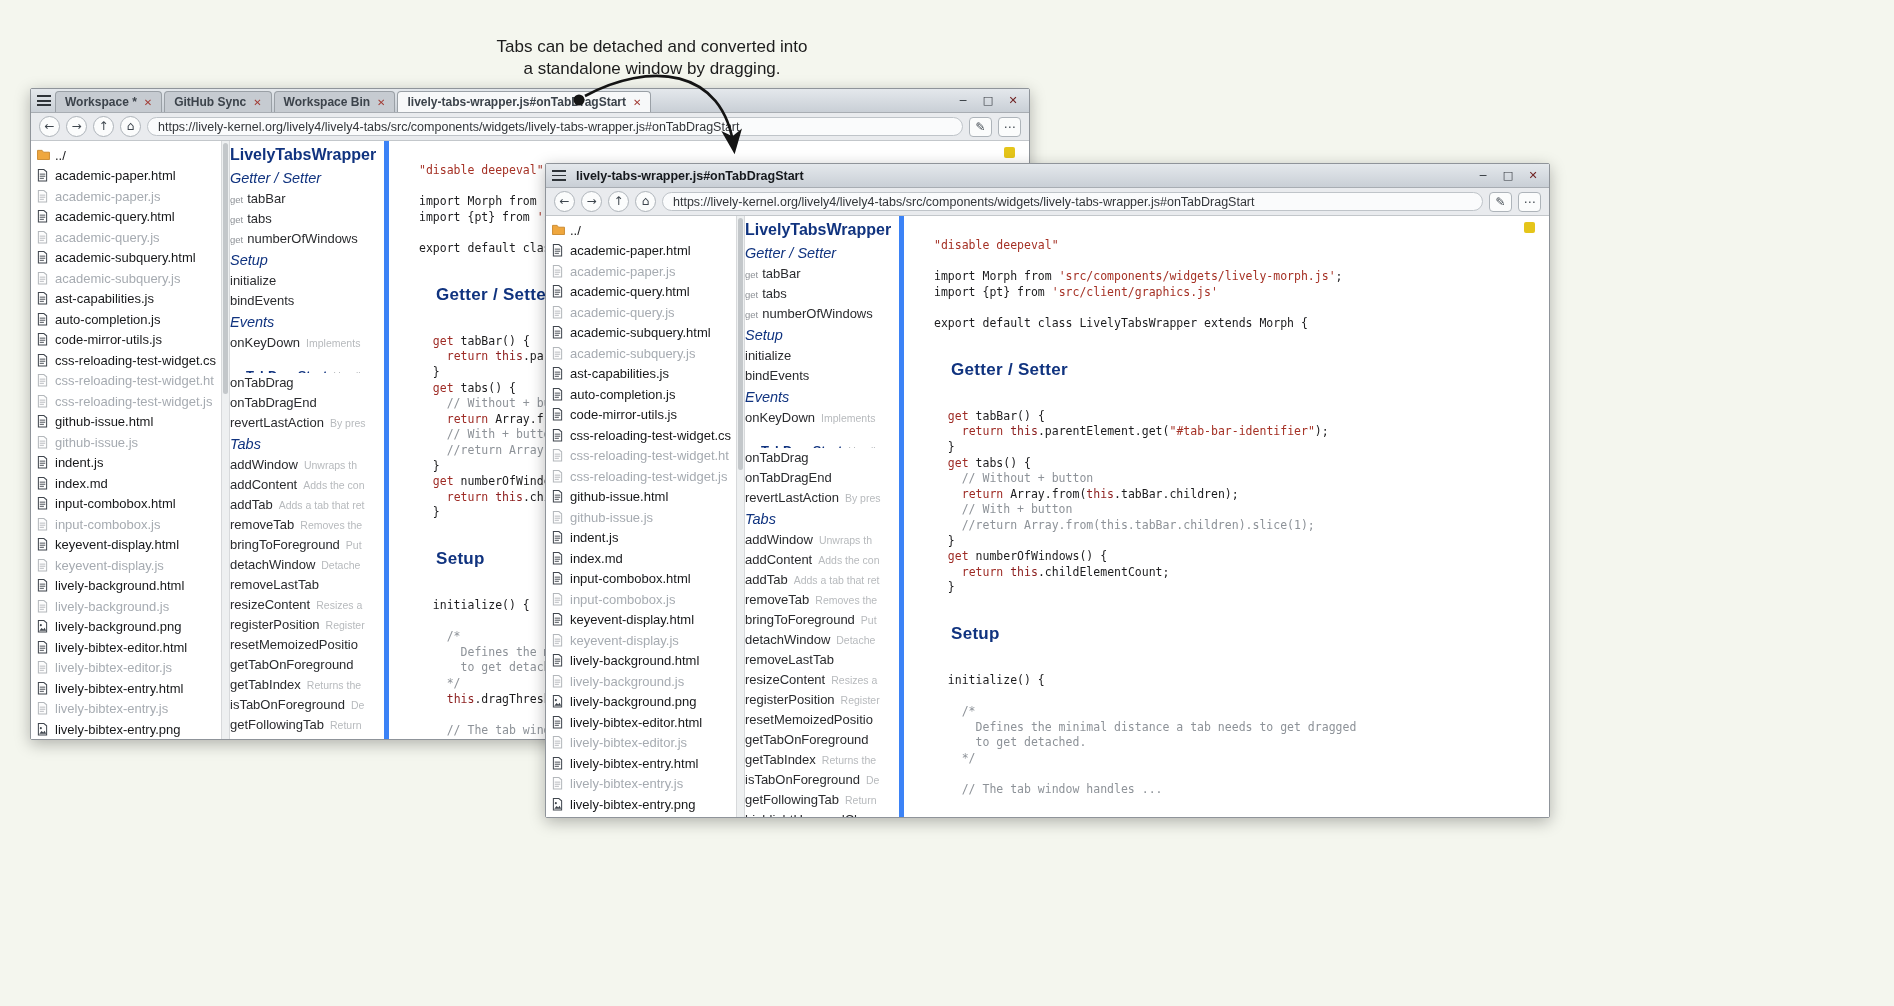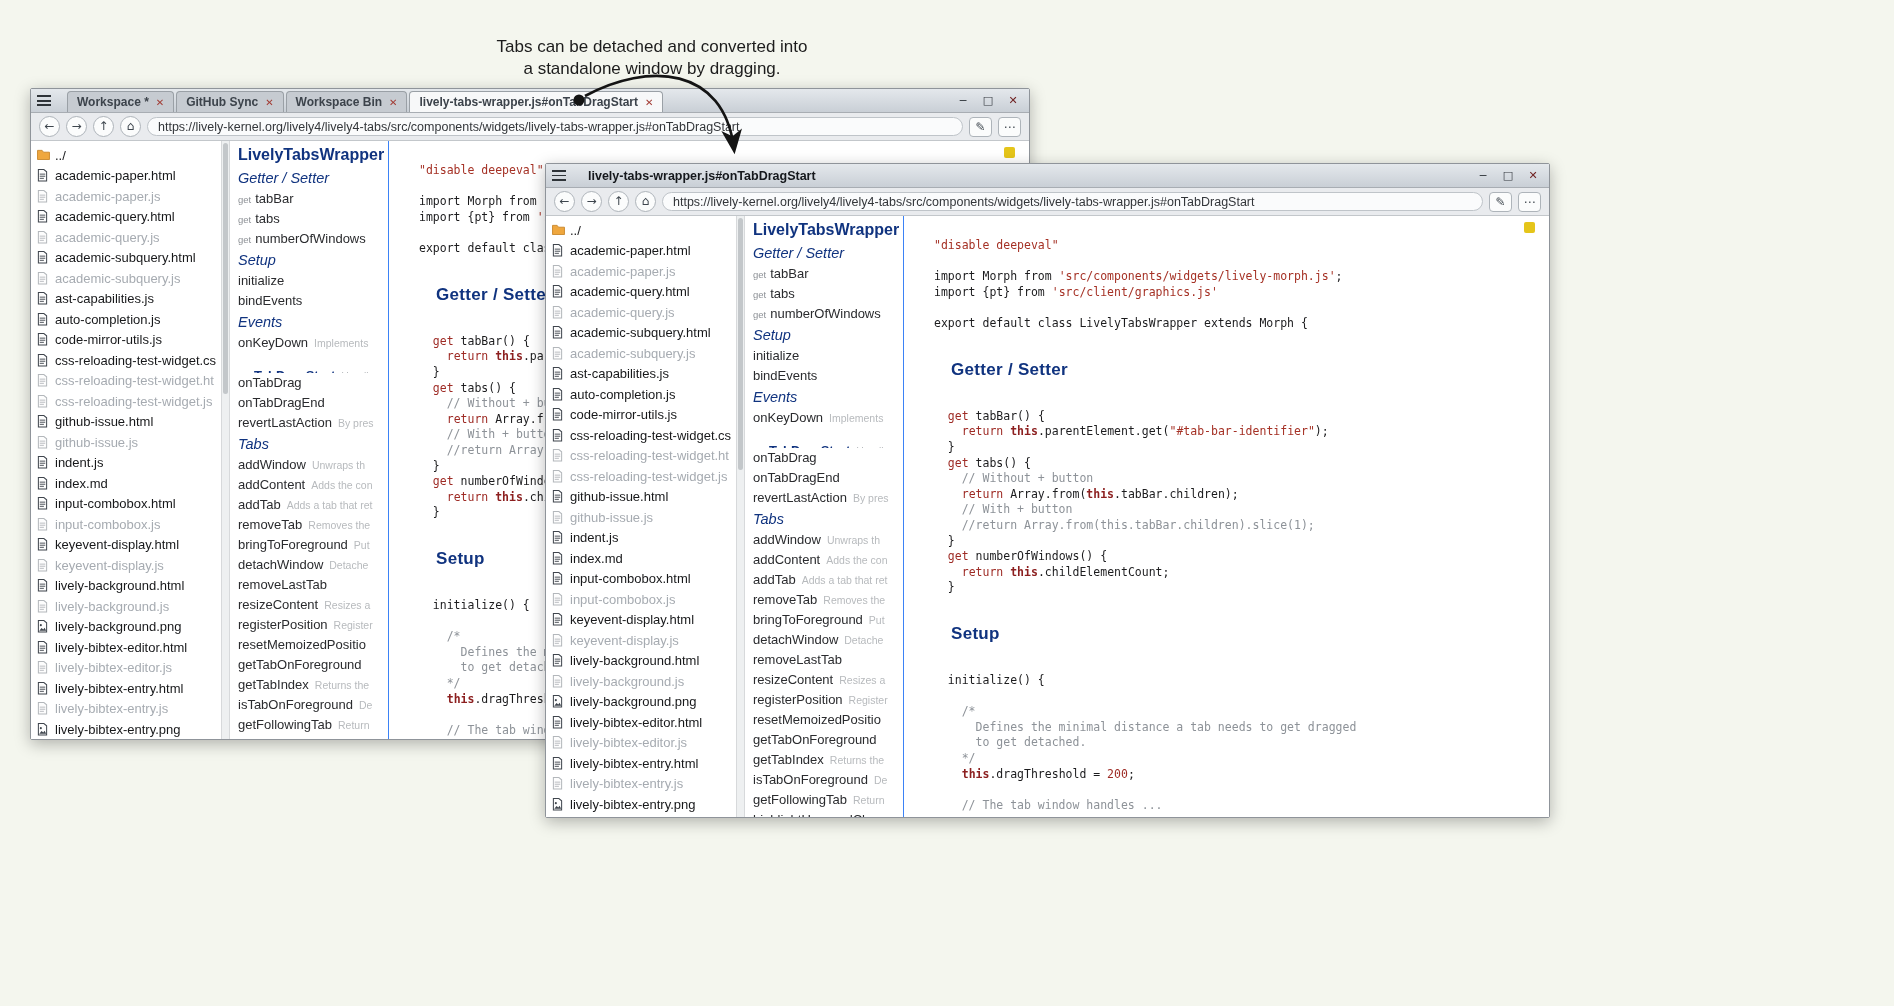--- a/index.html
+++ b/index.html
@@ -25,21 +25,21 @@
   
   .window {
     position: absolute; display: flex; flex-direction: column;
     background: #fff; border: 1px solid #8f949a; border-radius: 2px;
     box-shadow: 0 4px 16px rgba(0,0,0,.28);
   }
   #back-window  { left: 30px;  top: 88px;  width: 1000px; height: 652px; z-index: 1; }
   #front-window { left: 545px; top: 163px; width: 1005px; height: 655px; z-index: 2; }
 
   .titlebar {
-    flex: none; height: 24px; display: flex; align-items: flex-end; gap: 16px;
+    flex: none; height: 24px; display: flex; align-items: flex-end; gap: 4px;
     padding: 0 6px; background: linear-gradient(#e4e8ec, #c9cfd6);
     border-bottom: 1px solid #a8adb3;
   }
   .hamburger {
     align-self: center; width: 14px; height: 11px; flex: none;
     background: linear-gradient(#2e3338 0 2px, transparent 2px 4.5px,
                 #2e3338 4.5px 6.5px, transparent 6.5px 9px, #2e3338 9px 11px);
   }
   .window-title {
     align-self: center; font-size: 12.5px; font-weight: bold; color: #15181c;
@@ -90,43 +90,43 @@
   .ficon { flex: none; width: 13px; height: 13px; color: #3f454d; display: inline-flex; }
   .fname { font-size: 13px; color: #17181a; }
   .file-row.muted .ficon { color: #b3b7bb; }
   .file-row.muted .fname { color: #a6abb1; }
 
   .vscroll { flex: none; width: 9px; position: relative; background: #eef0f1;
              border-left: 1px solid #d7d9db; border-right: 1px solid #d7d9db; }
   .vthumb { position: absolute; left: 1px; right: 1px; top: 2px; height: 42%;
             background: #c3c7ca; border-radius: 4px; }
 
-  .members { flex: none; width: 159px; overflow: hidden; padding: 3px 0 0 8px;
-             border-right: 1px solid #3b82f6; }
+  .members { flex: none; width: 159px; overflow: hidden; padding: 3px 0 0 0;
+             border-right: 5px solid #3b82f6; }
   .members-class-header { font-size: 16px; font-weight: bold; color: #10337f;
              margin: 2px 0 3px; white-space: nowrap; }
   .member-cat { height: 22px; line-height: 22px; font-style: italic; font-size: 14.5px;
              color: #10337f; white-space: nowrap; }
   .member-row { height: 20px; line-height: 20px; display: flex; align-items: baseline;
              white-space: nowrap; overflow: hidden; cursor: default; }
   .member-prefix { font-size: 9.5px; color: #8d9196; margin-right: 4px; flex: none; }
   .member-name { font-size: 13px; color: #2a2b2e; }
   .member-row.selected .member-name { color: #10337f; font-weight: bold; margin-top: 13px; }
   .member-note { font-size: 10.5px; color: #b7babd; margin-left: 6px; }
 
   .code { flex: 1; min-width: 0; position: relative; overflow: hidden;
           padding: 22px 0 0 30px;
           font-family: "DejaVu Sans Mono", monospace; font-size: 11.5px; line-height: 15.6px; }
   .code-line { white-space: pre; min-height: 15.6px; color: #1c1c1e; }
   .code-header { margin: 12px 0 12px 17px; font-family: "Liberation Sans","DejaVu Sans",sans-serif;
           font-size: 17px; line-height: 22px; font-weight: bold; color: #10337f; letter-spacing: .3px; }
   .tk-p   { color: #1c1c1e; }
   .tk-kw  { color: #9e2b25; }
   .tk-str { color: #a53125; }
-  .tk-th  { color: #8c1f1f; font-weight: bold; text-align: center; }
+  .tk-th  { color: #8c1f1f; font-weight: normal; text-align: center; }
   .tk-cm  { color: #8d9298; }
   .tk-num { color: #9e2b25; }
   .dirty-indicator { position: absolute; top: 6px; right: 14px; width: 11px; height: 11px;
           background: #e5c51a; border-radius: 2px; }
 </style>
 </head>
 <body>
 
 <div class="annotation">
   <div>Tabs can be detached and converted into</div>
@@ -992,21 +992,20 @@
           <div class="code-line"><span class="tk-p">  }</span></div>
           <div class="code-line">&nbsp;</div>
           <div class="code-header">Setup</div>
           <div class="code-line">&nbsp;</div>
           <div class="code-line"><span class="tk-p">  initialize() {</span></div>
           <div class="code-line">&nbsp;</div>
           <div class="code-line"><span class="tk-cm">    /*</span></div>
           <div class="code-line"><span class="tk-cm">      Defines the minimal distance a tab needs to get dragged</span></div>
           <div class="code-line"><span class="tk-cm">      to get detached.</span></div>
           <div class="code-line"><span class="tk-cm">    */</span></div>
-          <div class="code-line"><span class="tk-p">    </span><span class="tk-th">this</span><span class="tk-p">.dragThreshold = </span><span class="tk-num">200</span><span class="tk-p">;</span></div>
           <div class="code-line">&nbsp;</div>
           <div class="code-line"><span class="tk-cm">    // The tab window handles ...</span></div>
         </div>
       <span class="dirty-indicator"></span>
     </div>
   </div>
 </div>
 
 <svg class="arrow-overlay" width="1894" height="1006" viewBox="0 0 1894 1006">
   <defs>

